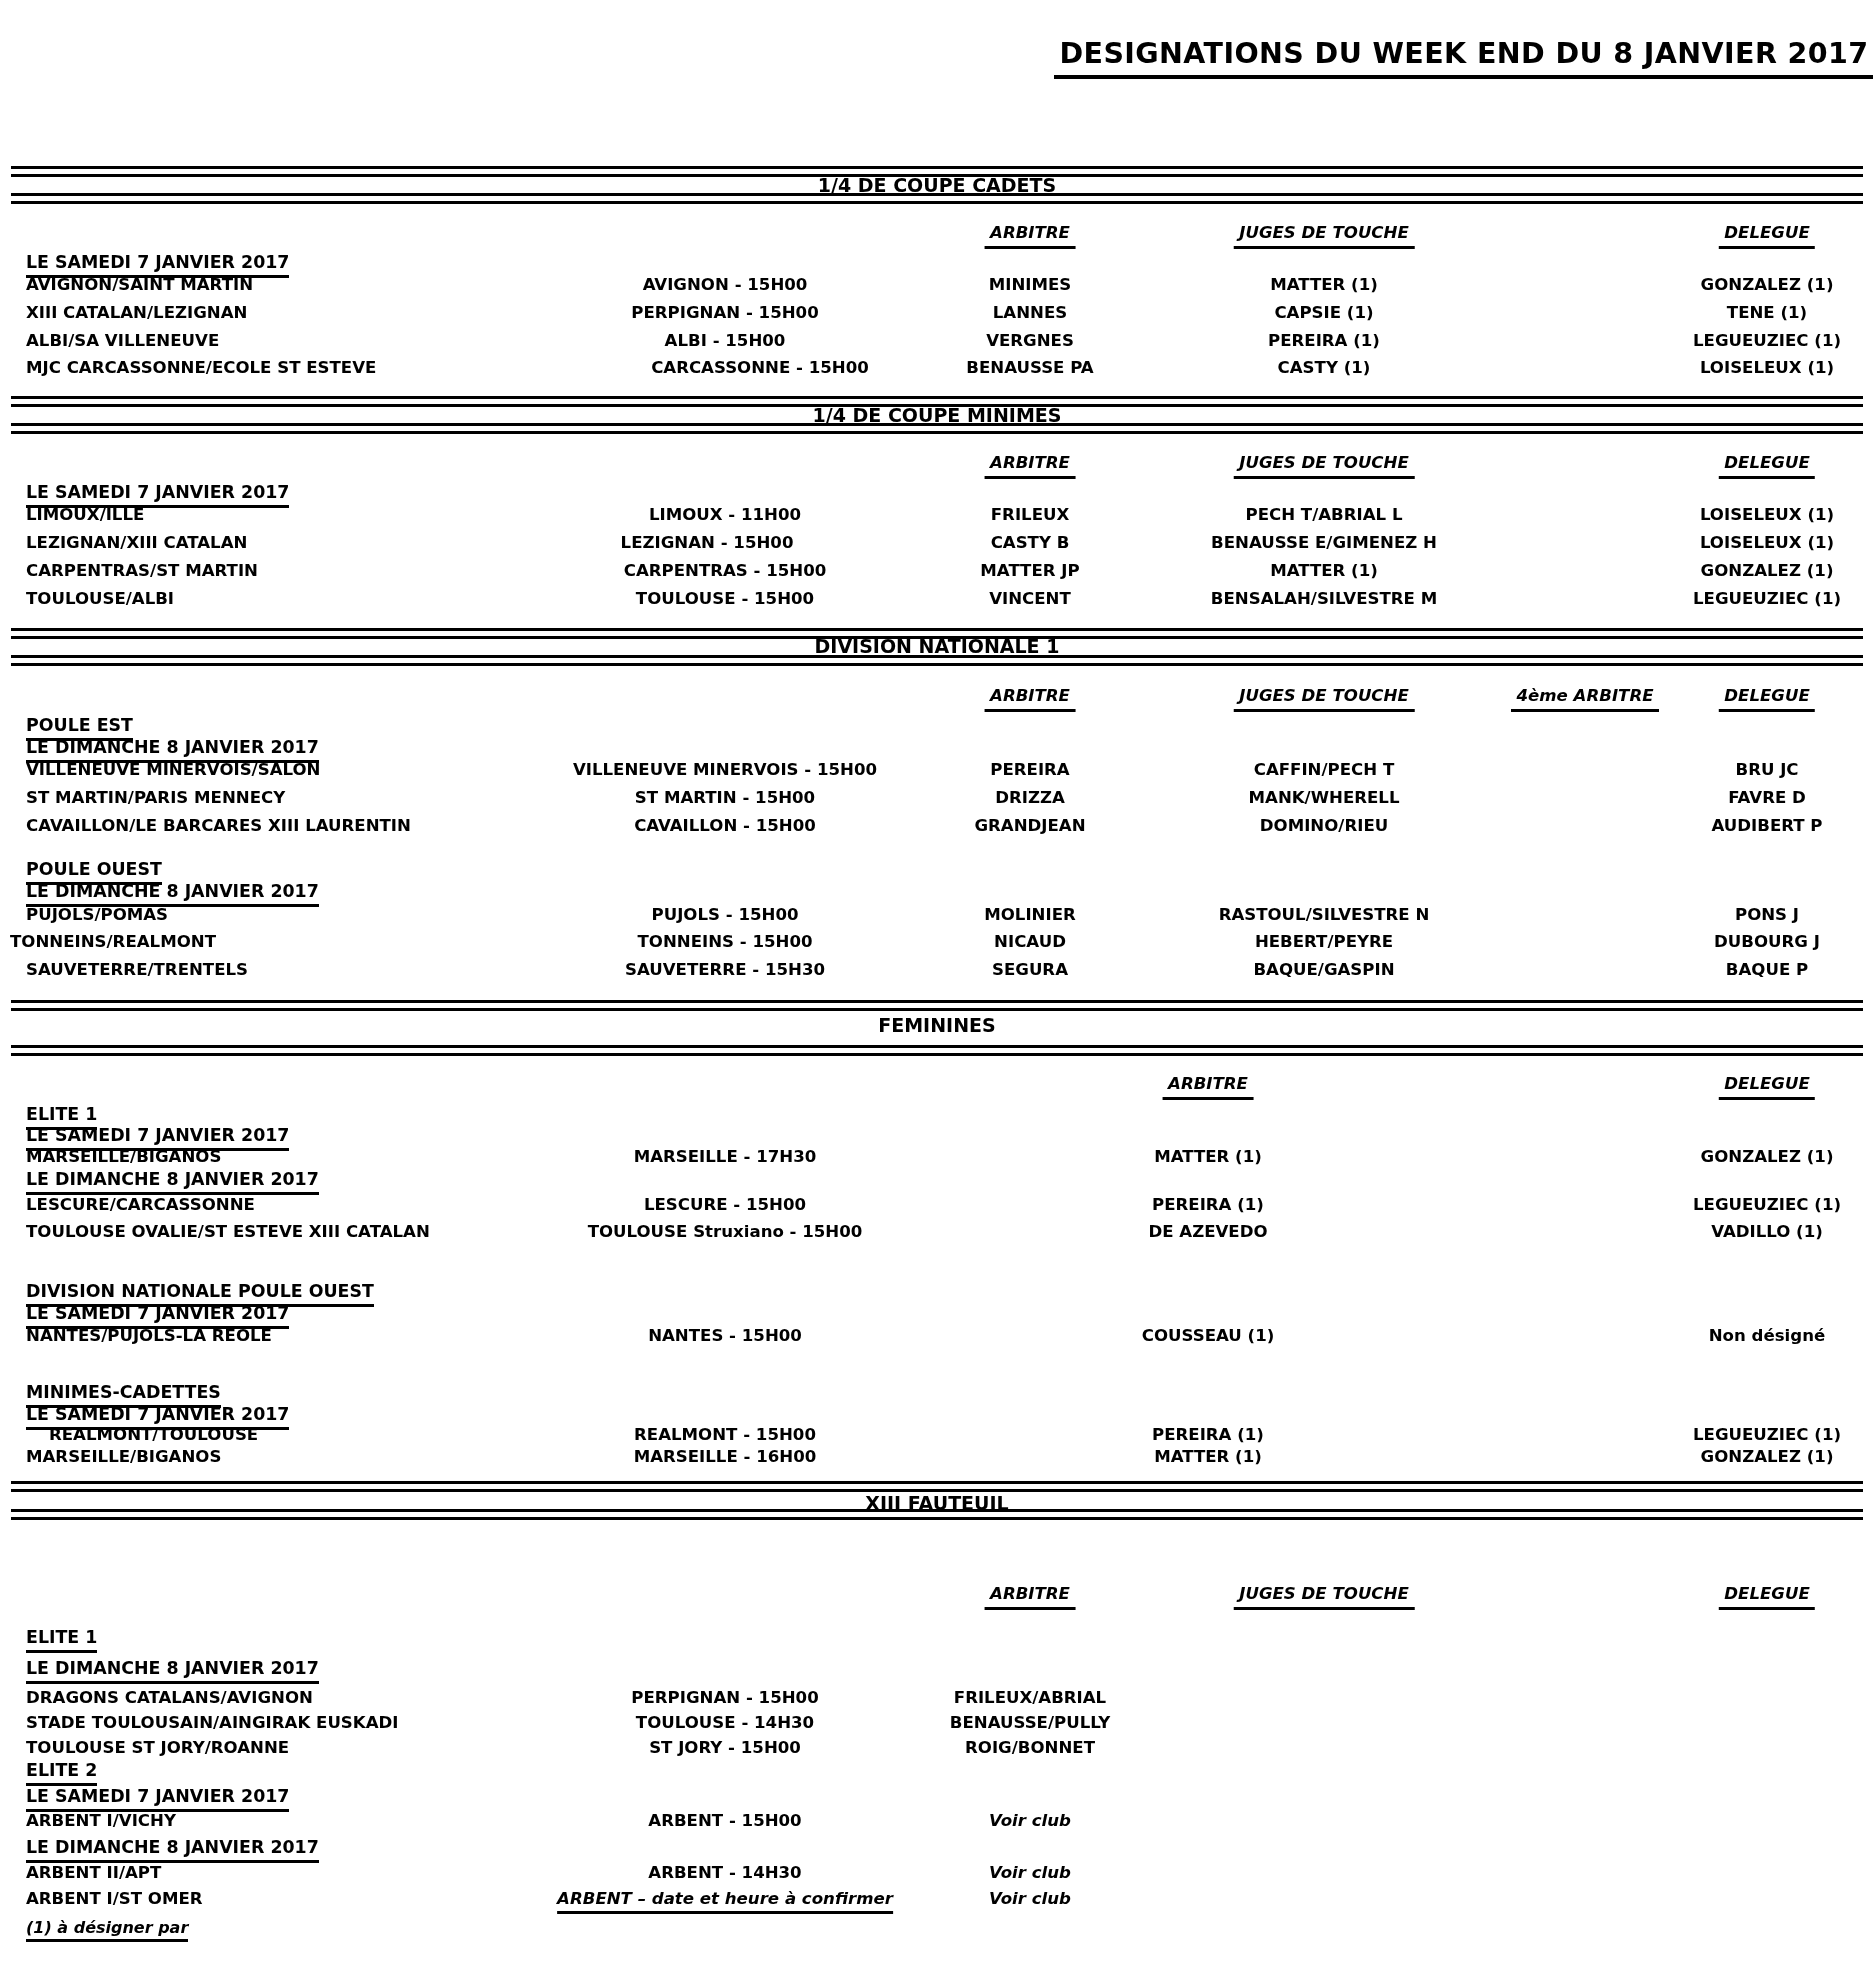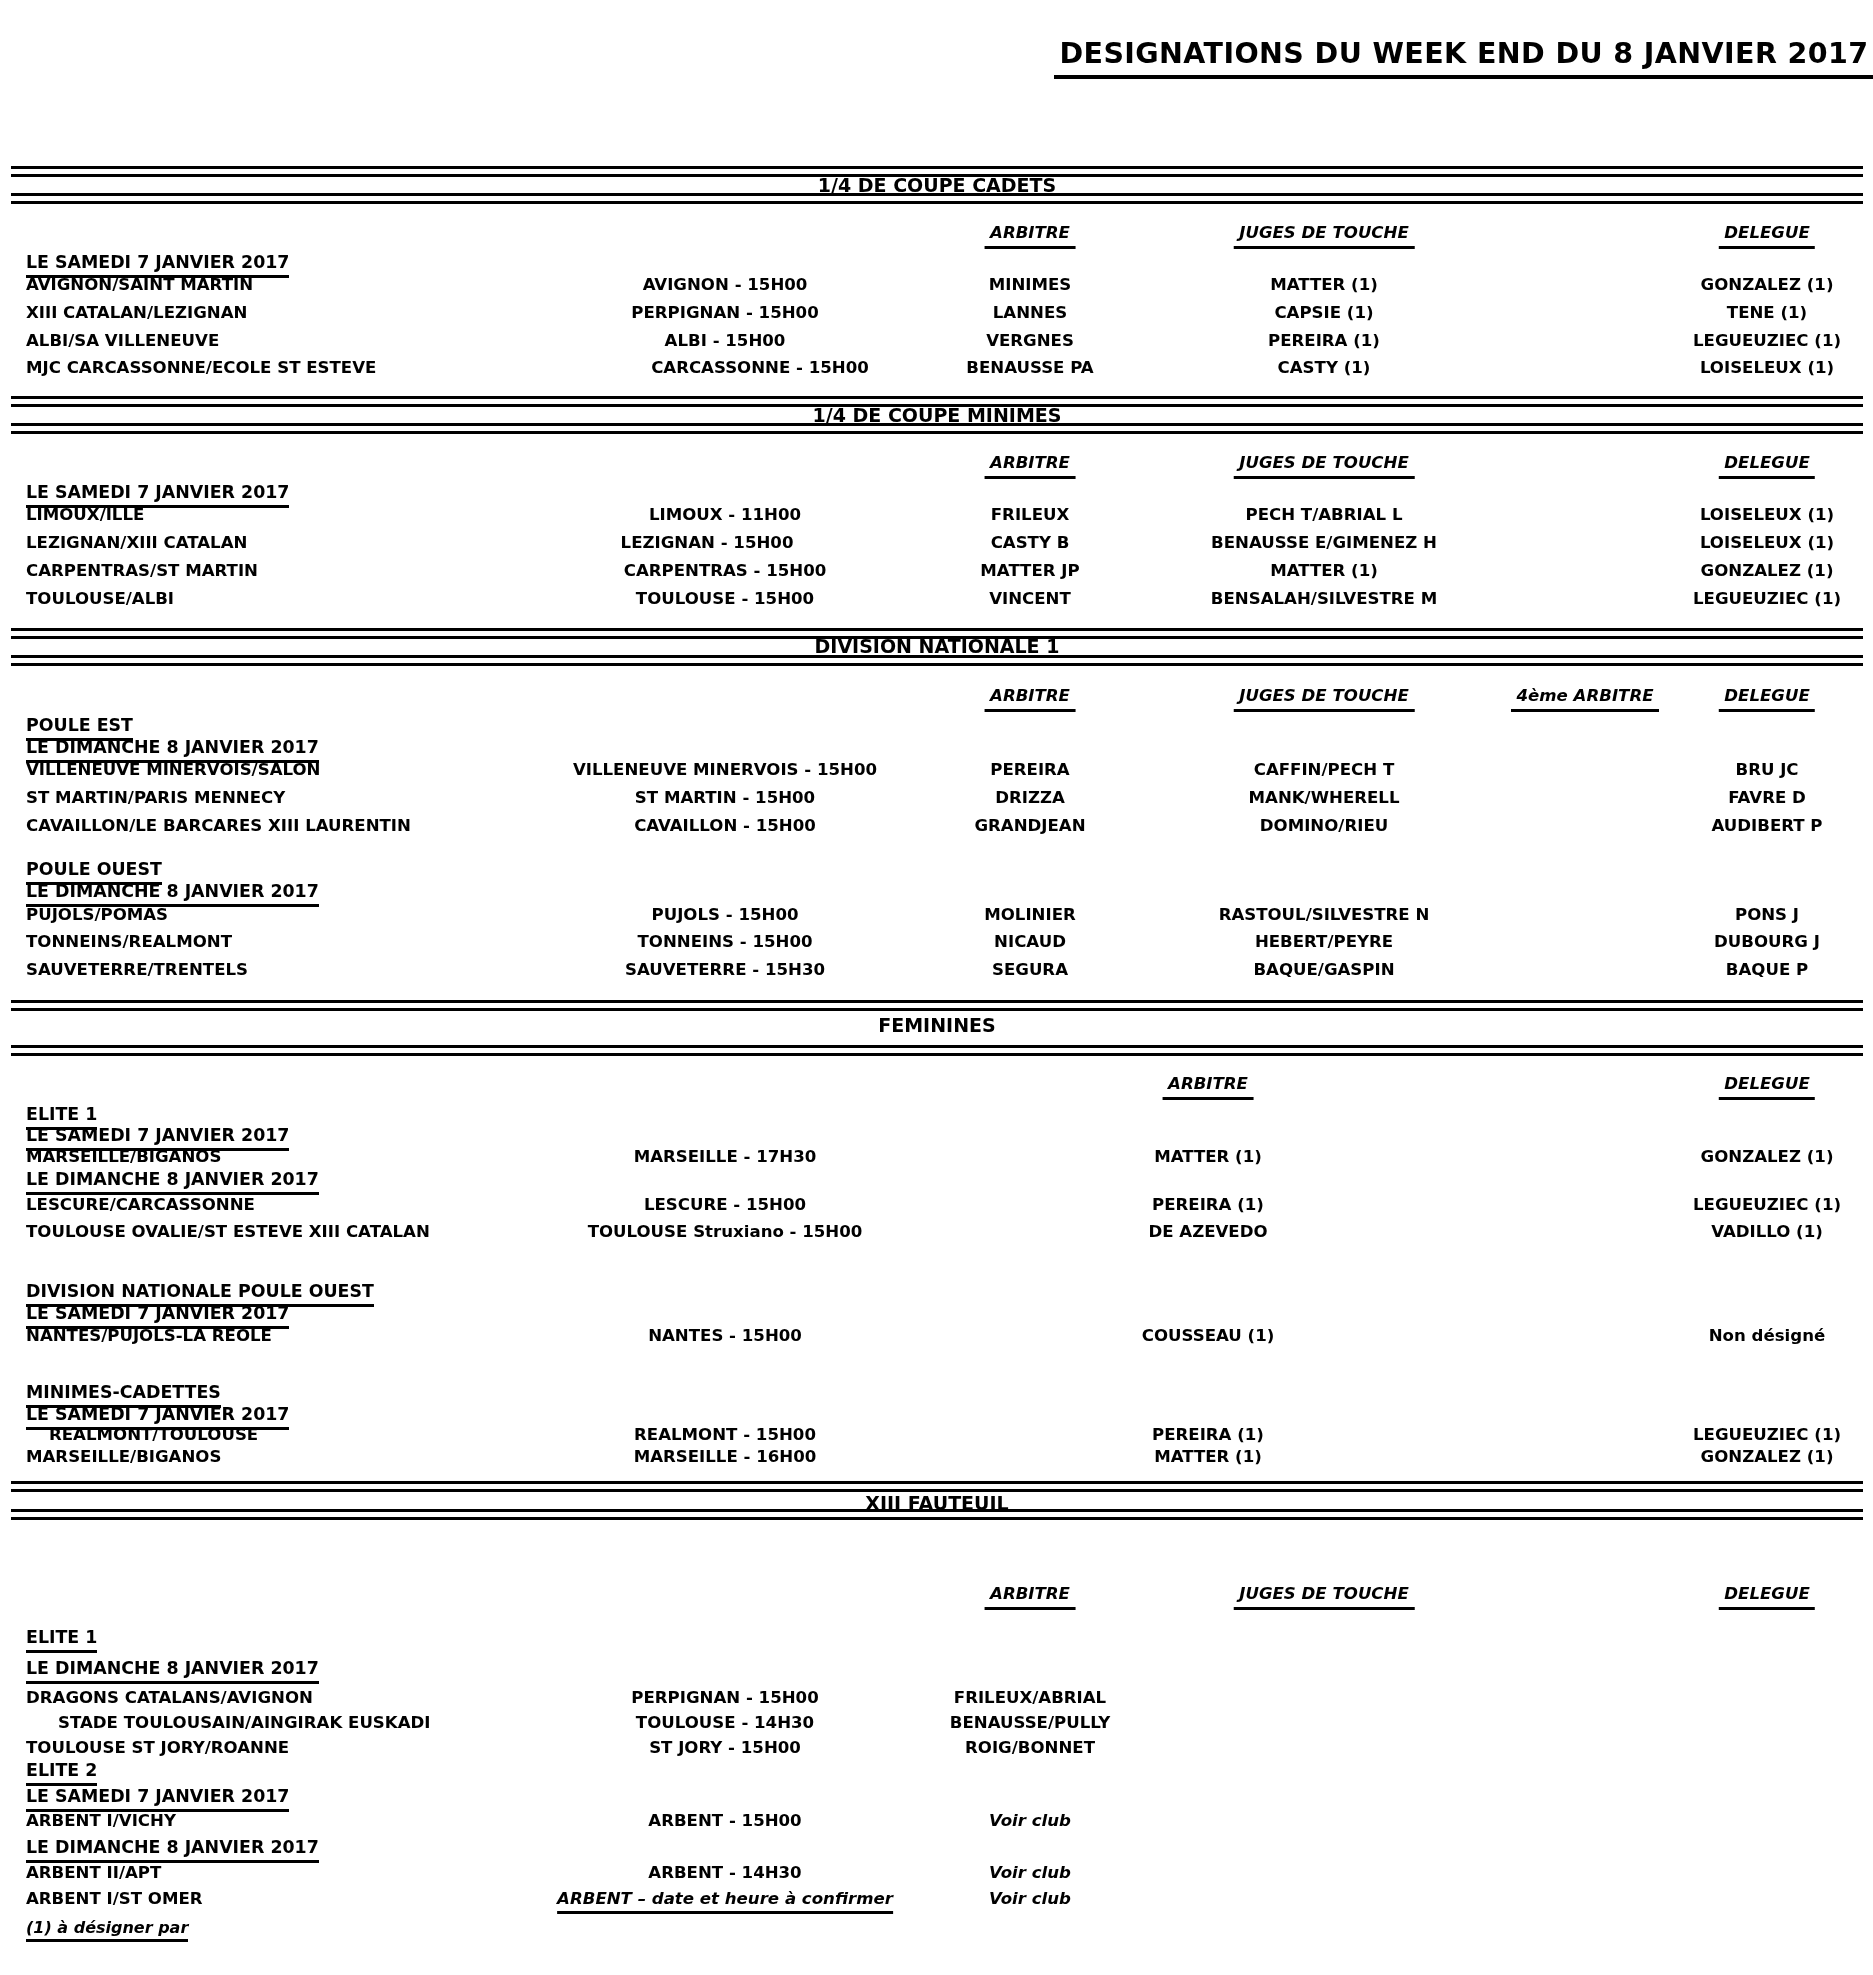--- a/index.html
+++ b/index.html
@@ -156,21 +156,21 @@
       <div class="abs sub" style="top: 860px;">POULE OUEST</div>
       <div class="abs sub" style="top: 882px;">LE DIMANCHE 8 JANVIER 2017</div>
       <div class="abs row" style="top: 906px;">
         <div class="cell" style="left: 26px;">PUJOLS/POMAS</div>
         <div class="cell center" style="left: 725px;">PUJOLS - 15H00</div>
         <div class="cell center" style="left: 1030px;">MOLINIER</div>
         <div class="cell center" style="left: 1324px;">RASTOUL/SILVESTRE N</div>
         <div class="cell center" style="left: 1767px;">PONS J</div>
       </div>
       <div class="abs row" style="top: 933px;">
-        <div class="cell" style="left: 26px;">TONNEINS/REALMONT</div>
+        <div class="cell" style="left: 10px;">TONNEINS/REALMONT</div>
         <div class="cell center" style="left: 725px;">TONNEINS - 15H00</div>
         <div class="cell center" style="left: 1030px;">NICAUD</div>
         <div class="cell center" style="left: 1324px;">HEBERT/PEYRE</div>
         <div class="cell center" style="left: 1767px;">DUBOURG J</div>
       </div>
       <div class="abs row" style="top: 961px;">
         <div class="cell" style="left: 26px;">SAUVETERRE/TRENTELS</div>
         <div class="cell center" style="left: 725px;">SAUVETERRE - 15H30</div>
         <div class="cell center" style="left: 1030px;">SEGURA</div>
         <div class="cell center" style="left: 1324px;">BAQUE/GASPIN</div>
@@ -235,21 +235,21 @@
       <div class="abs colhead" style="top: 1585px; left: 1324px;">JUGES DE TOUCHE</div>
       <div class="abs colhead" style="top: 1585px; left: 1767px;">DELEGUE</div>
       <div class="abs sub" style="top: 1628px;">ELITE 1</div>
       <div class="abs sub" style="top: 1659px;">LE DIMANCHE 8 JANVIER 2017</div>
       <div class="abs row" style="top: 1689px;">
         <div class="cell" style="left: 26px;">DRAGONS CATALANS/AVIGNON</div>
         <div class="cell center" style="left: 725px;">PERPIGNAN - 15H00</div>
         <div class="cell center" style="left: 1030px;">FRILEUX/ABRIAL</div>
       </div>
       <div class="abs row" style="top: 1714px;">
-        <div class="cell" style="left: 26px; margin-left: 32px;">STADE TOULOUSAIN/AINGIRAK EUSKADI</div>
+        <div class="cell" style="left: 26px;">STADE TOULOUSAIN/AINGIRAK EUSKADI</div>
         <div class="cell center" style="left: 725px;">TOULOUSE - 14H30</div>
         <div class="cell center" style="left: 1030px;">BENAUSSE/PULLY</div>
       </div>
       <div class="abs row" style="top: 1739px;">
         <div class="cell" style="left: 26px;">TOULOUSE ST JORY/ROANNE</div>
         <div class="cell center" style="left: 725px;">ST JORY - 15H00</div>
         <div class="cell center" style="left: 1030px;">ROIG/BONNET</div>
       </div>
       <div class="abs sub" style="top: 1761px;">ELITE 2</div>
       <div class="abs sub" style="top: 1787px;">LE SAMEDI 7 JANVIER 2017</div>

